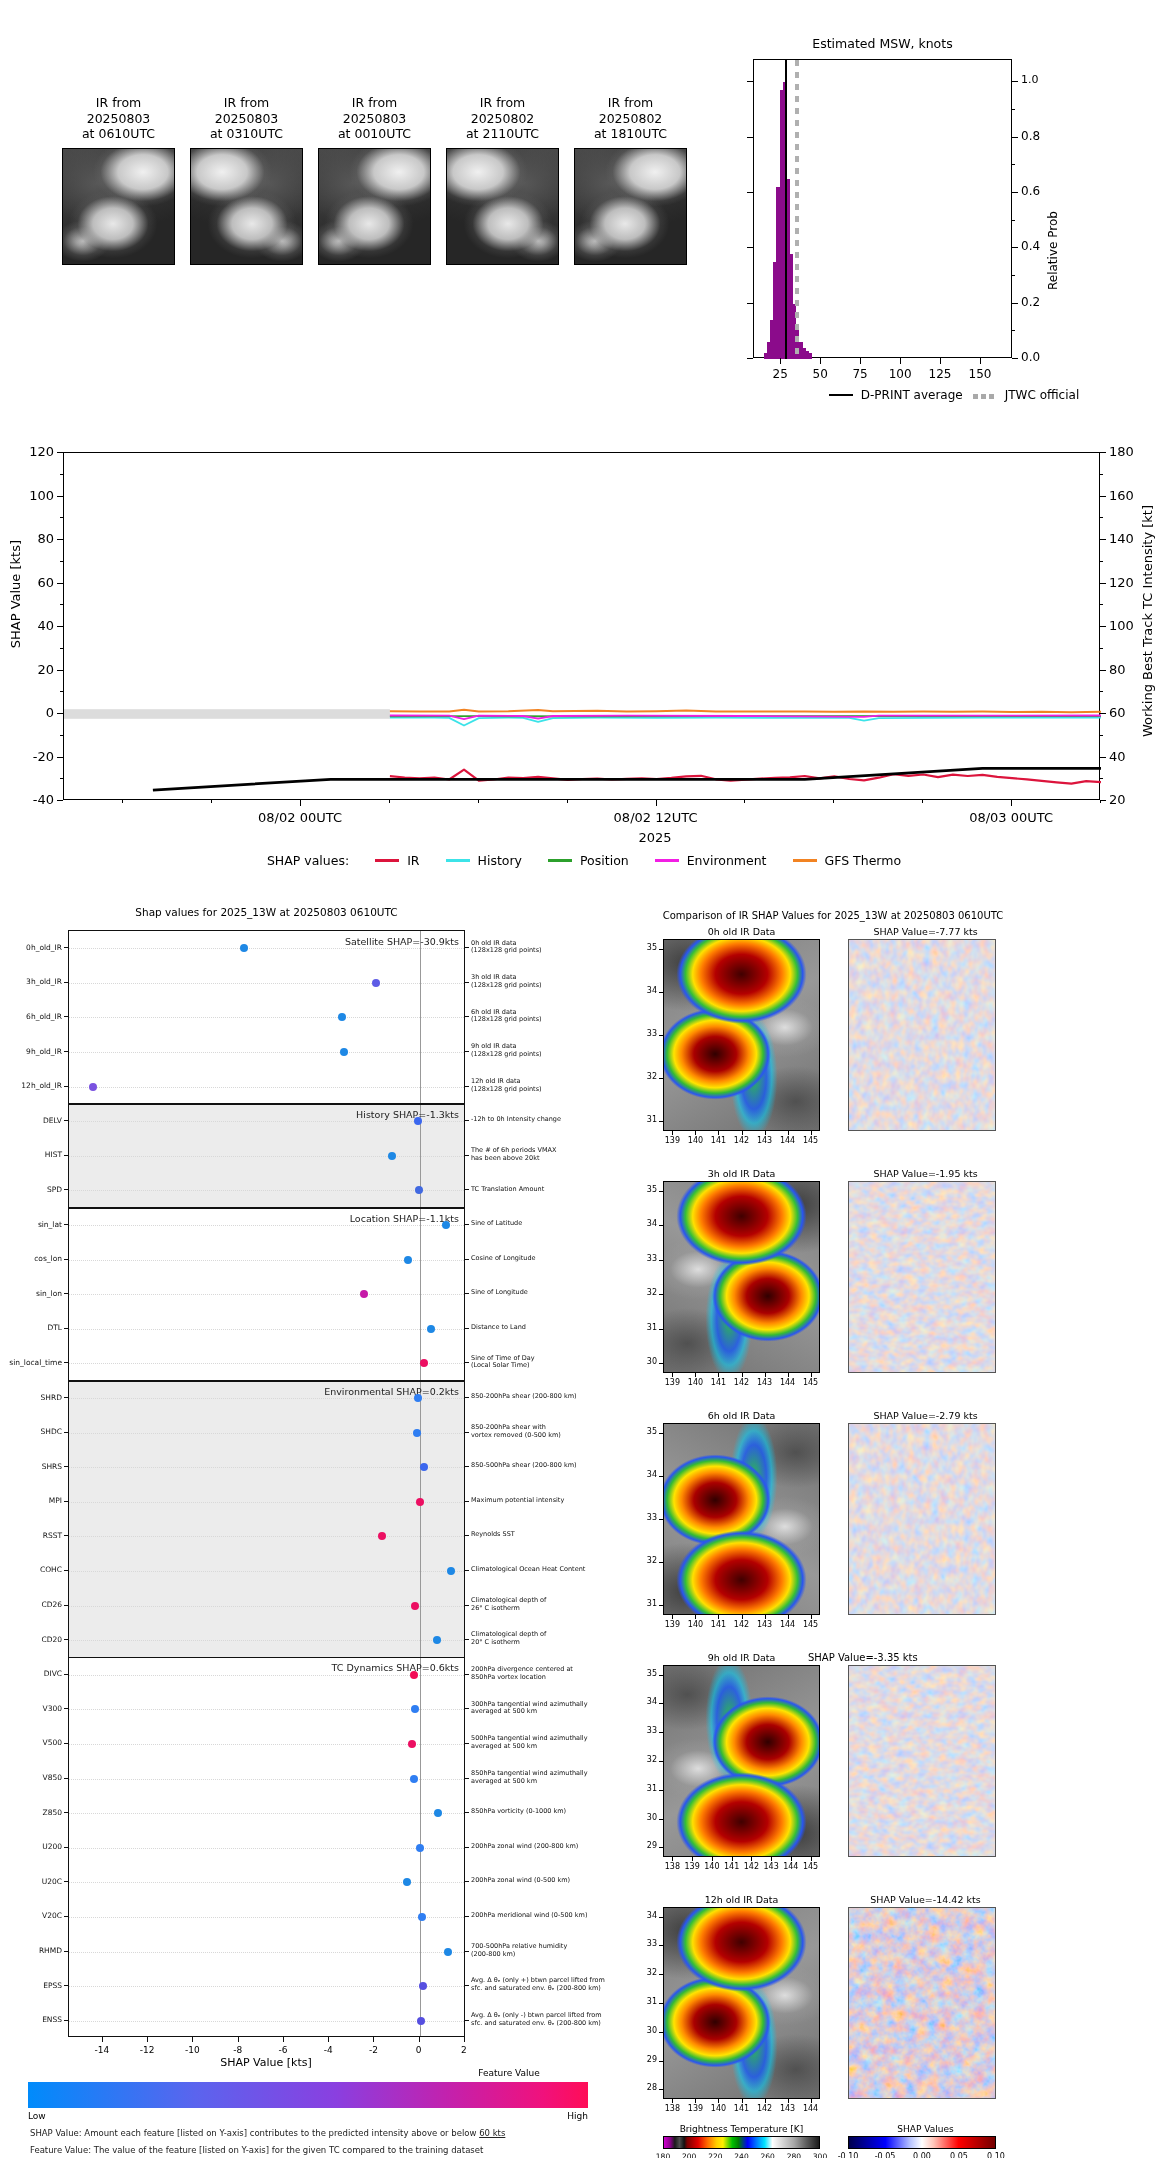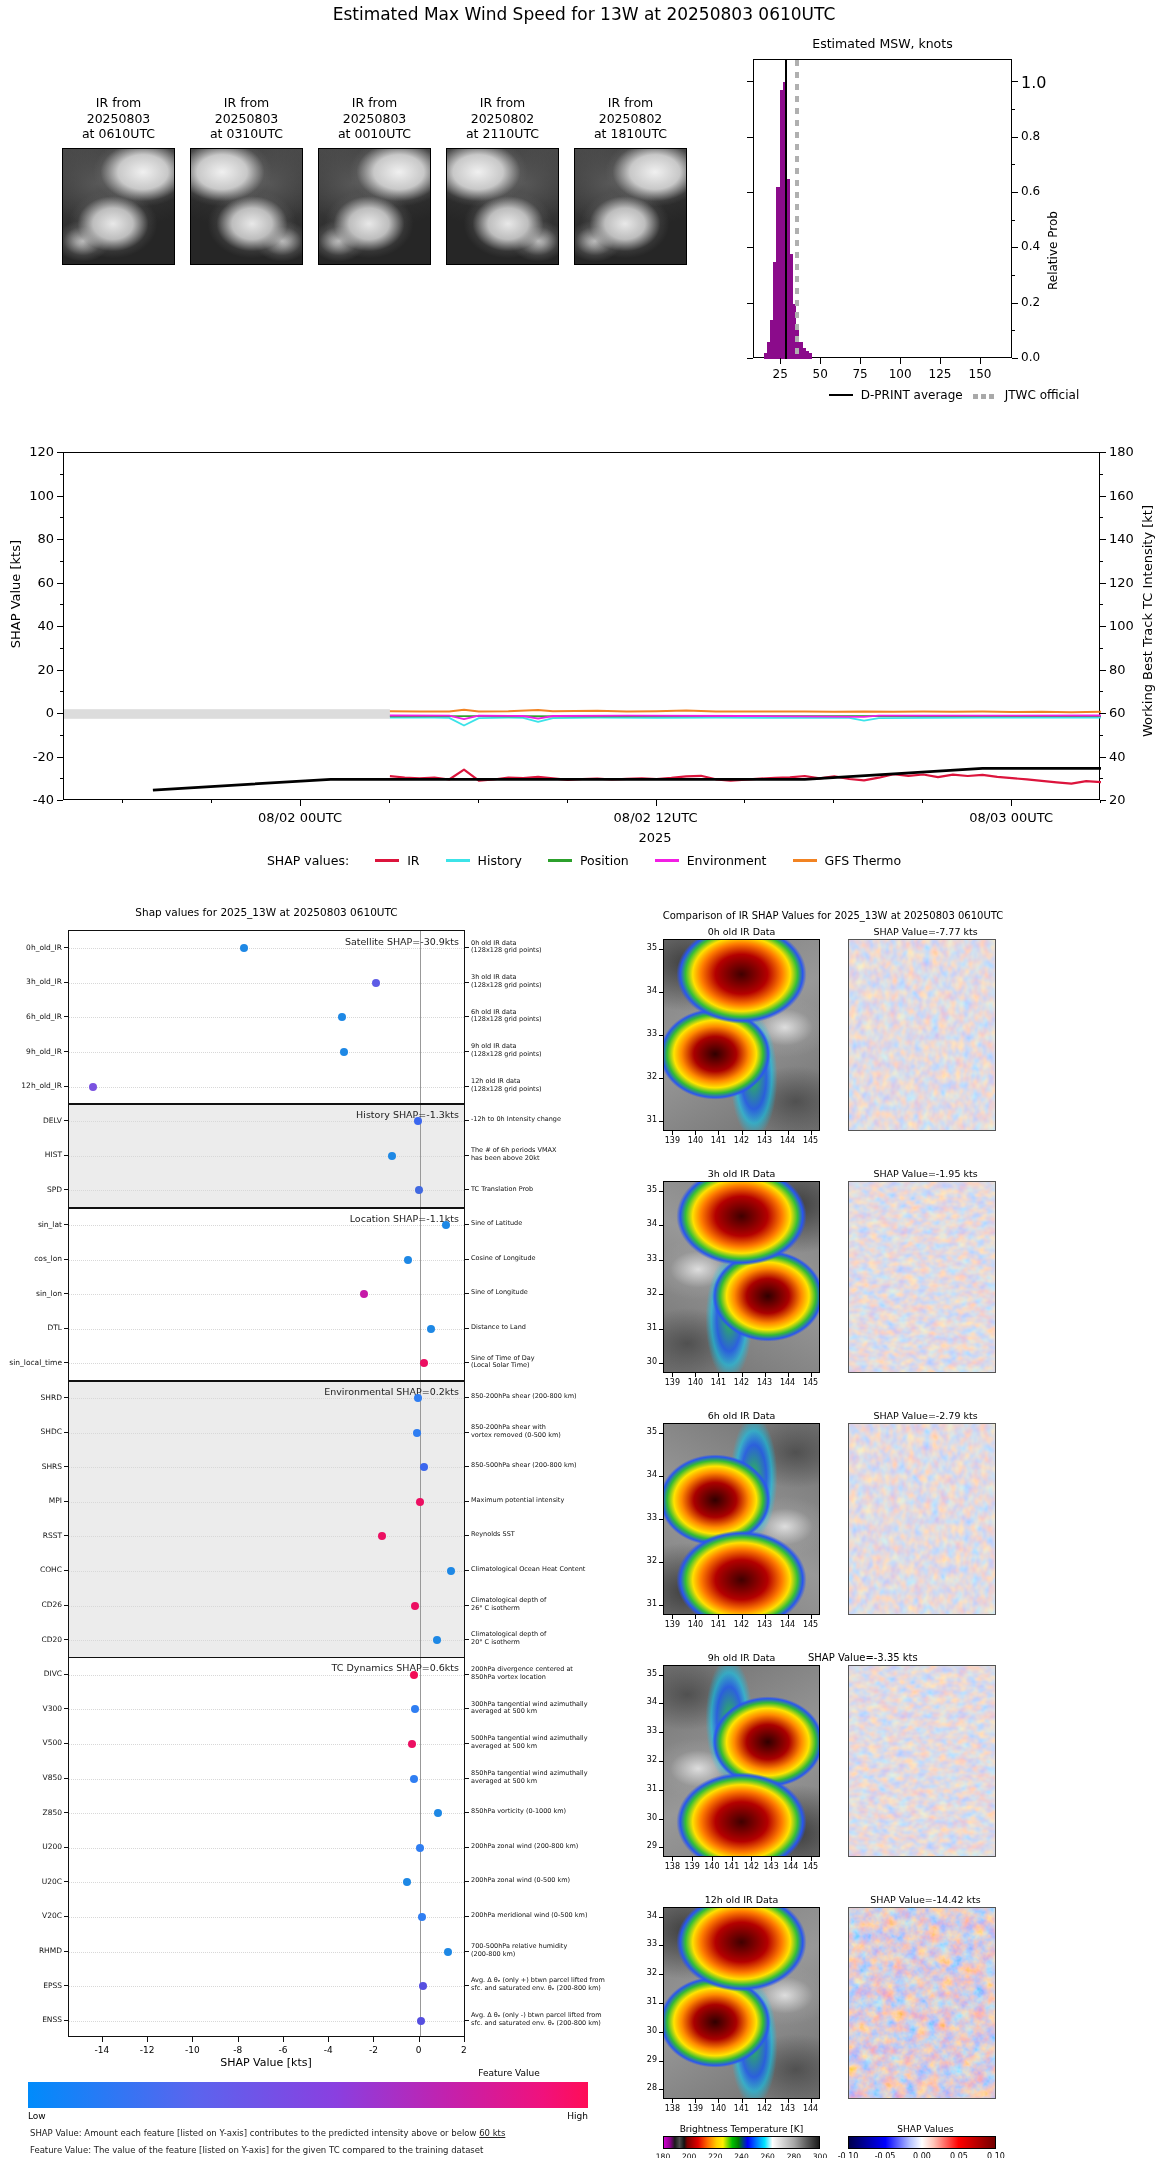--- a/index.html
+++ b/index.html
@@ -73,21 +73,20 @@
   .tick{position:absolute;background:#000;}
   .ticklbl{position:absolute;white-space:nowrap;}
   .ann{position:absolute;font-size:6.5px;line-height:1.2;white-space:pre-line;color:#111;display:flex;align-items:center;}
   .featlbl{position:absolute;font-size:7.5px;color:#111;display:flex;align-items:center;justify-content:flex-end;text-align:right;}
   .grouplbl{position:absolute;font-size:9.5px;color:#222;white-space:nowrap;text-align:right;}
 </style>
 </head>
 <body>
 
 <div id="root">
-  <div id="main-title">Estimated Max Wind Speed for 13W at 20250803 0610UTC</div>
   <div id="thumbs" style="position:absolute;left:0;top:60px;width:740px;height:230px;">
       <div class="thumb-cap" style="position: absolute; left: 62px; top: 18px; width: 113px; height: 64px;">IR from
 20250803
 at 0610UTC</div>
       <div class="gray-thumb" style="position: absolute; left: 62px; top: 88px; width: 113px; height: 117px;"></div>
       <div class="thumb-cap" style="position: absolute; left: 190px; top: 18px; width: 113px; height: 64px;">IR from
 20250803
 at 0310UTC</div>
       <div class="gray-thumb flip" style="position: absolute; left: 190px; top: 88px; width: 113px; height: 117px;"></div>
       <div class="thumb-cap" style="position: absolute; left: 318px; top: 18px; width: 113px; height: 64px;">IR from
@@ -146,21 +145,21 @@
       <div class="tick" style="position: absolute; left: 7px; top: 217.259px; width: 6px; height: 1.2px; background: rgb(0, 0, 0);"></div>
       <div class="ticklbl" style="position: absolute; left: 281px; top: 209.259px; font-size: 12px;">0.4</div>
       <div class="tick" style="position: absolute; left: 272px; top: 161.889px; width: 6px; height: 1.2px; background: rgb(0, 0, 0);"></div>
       <div class="tick" style="position: absolute; left: 7px; top: 161.889px; width: 6px; height: 1.2px; background: rgb(0, 0, 0);"></div>
       <div class="ticklbl" style="position: absolute; left: 281px; top: 153.889px; font-size: 12px;">0.6</div>
       <div class="tick" style="position: absolute; left: 272px; top: 106.519px; width: 6px; height: 1.2px; background: rgb(0, 0, 0);"></div>
       <div class="tick" style="position: absolute; left: 7px; top: 106.519px; width: 6px; height: 1.2px; background: rgb(0, 0, 0);"></div>
       <div class="ticklbl" style="position: absolute; left: 281px; top: 98.5185px; font-size: 12px;">0.8</div>
       <div class="tick" style="position: absolute; left: 272px; top: 51.1481px; width: 6px; height: 1.2px; background: rgb(0, 0, 0);"></div>
       <div class="tick" style="position: absolute; left: 7px; top: 51.1481px; width: 6px; height: 1.2px; background: rgb(0, 0, 0);"></div>
-      <div class="ticklbl" style="position: absolute; left: 281px; top: 43.1481px; font-size: 16px;">1.0</div>
+      <div class="ticklbl" style="position: absolute; left: 281px; top: 43.1481px; font-size: 11px;">1.0</div>
       <div class="tick" style="position: absolute; left: 272px; top: 300.315px; width: 3px; height: 1px; background: rgb(0, 0, 0);"></div>
       <div class="tick" style="position: absolute; left: 272px; top: 244.944px; width: 3px; height: 1px; background: rgb(0, 0, 0);"></div>
       <div class="tick" style="position: absolute; left: 272px; top: 189.574px; width: 3px; height: 1px; background: rgb(0, 0, 0);"></div>
       <div class="tick" style="position: absolute; left: 272px; top: 134.204px; width: 3px; height: 1px; background: rgb(0, 0, 0);"></div>
       <div class="tick" style="position: absolute; left: 272px; top: 78.8333px; width: 3px; height: 1px; background: rgb(0, 0, 0);"></div>
       <div class="tick" style="position: absolute; left: 40.179px; top: 328px; width: 1.2px; height: 6px; background: rgb(0, 0, 0);"></div>
       <div class="ticklbl" style="position: absolute; left: 40.179px; top: 337px; font-size: 12px; transform: translateX(-50%);">25</div>
       <div class="tick" style="position: absolute; left: 80.1481px; top: 328px; width: 1.2px; height: 6px; background: rgb(0, 0, 0);"></div>
       <div class="ticklbl" style="position: absolute; left: 80.1481px; top: 337px; font-size: 12px; transform: translateX(-50%);">50</div>
       <div class="tick" style="position: absolute; left: 120.117px; top: 328px; width: 1.2px; height: 6px; background: rgb(0, 0, 0);"></div>
@@ -400,21 +399,21 @@
       <div class="tick" style="position: absolute; left: 465px; top: 222.266px; width: 4px; height: 1px; background: rgb(17, 17, 17);"></div>
       <div class="ann" style="position: absolute; left: 471px; top: 204.969px; width: 195px; height: 34.5938px;">-12h to 0h Intensity change</div>
       <div class="featlbl" style="position: absolute; left: 0px; top: 239.562px; width: 62px; height: 34.5938px;">HIST</div>
       <div class="tick" style="position: absolute; left: 64px; top: 256.859px; width: 4px; height: 1px; background: rgb(17, 17, 17);"></div>
       <div class="tick" style="position: absolute; left: 465px; top: 256.859px; width: 4px; height: 1px; background: rgb(17, 17, 17);"></div>
       <div class="ann" style="position: absolute; left: 471px; top: 239.562px; width: 195px; height: 34.5938px;">The # of 6h periods VMAX
 has been above 20kt</div>
       <div class="featlbl" style="position: absolute; left: 0px; top: 274.156px; width: 62px; height: 34.5938px;">SPD</div>
       <div class="tick" style="position: absolute; left: 64px; top: 291.453px; width: 4px; height: 1px; background: rgb(17, 17, 17);"></div>
       <div class="tick" style="position: absolute; left: 465px; top: 291.453px; width: 4px; height: 1px; background: rgb(17, 17, 17);"></div>
-      <div class="ann" style="position: absolute; left: 471px; top: 274.156px; width: 195px; height: 34.5938px;">TC Translation Prob</div>
+      <div class="ann" style="position: absolute; left: 471px; top: 274.156px; width: 195px; height: 34.5938px;">TC Translation Amount</div>
       <div class="featlbl" style="position: absolute; left: 0px; top: 308.75px; width: 62px; height: 34.5938px;">sin_lat</div>
       <div class="tick" style="position: absolute; left: 64px; top: 326.047px; width: 4px; height: 1px; background: rgb(17, 17, 17);"></div>
       <div class="tick" style="position: absolute; left: 465px; top: 326.047px; width: 4px; height: 1px; background: rgb(17, 17, 17);"></div>
       <div class="ann" style="position: absolute; left: 471px; top: 308.75px; width: 195px; height: 34.5938px;">Sine of Latitude</div>
       <div class="featlbl" style="position: absolute; left: 0px; top: 343.344px; width: 62px; height: 34.5938px;">cos_lon</div>
       <div class="tick" style="position: absolute; left: 64px; top: 360.641px; width: 4px; height: 1px; background: rgb(17, 17, 17);"></div>
       <div class="tick" style="position: absolute; left: 465px; top: 360.641px; width: 4px; height: 1px; background: rgb(17, 17, 17);"></div>
       <div class="ann" style="position: absolute; left: 471px; top: 343.344px; width: 195px; height: 34.5938px;">Cosine of Longitude</div>
       <div class="featlbl" style="position: absolute; left: 0px; top: 377.938px; width: 62px; height: 34.5938px;">sin_lon</div>
       <div class="tick" style="position: absolute; left: 64px; top: 395.234px; width: 4px; height: 1px; background: rgb(17, 17, 17);"></div>

